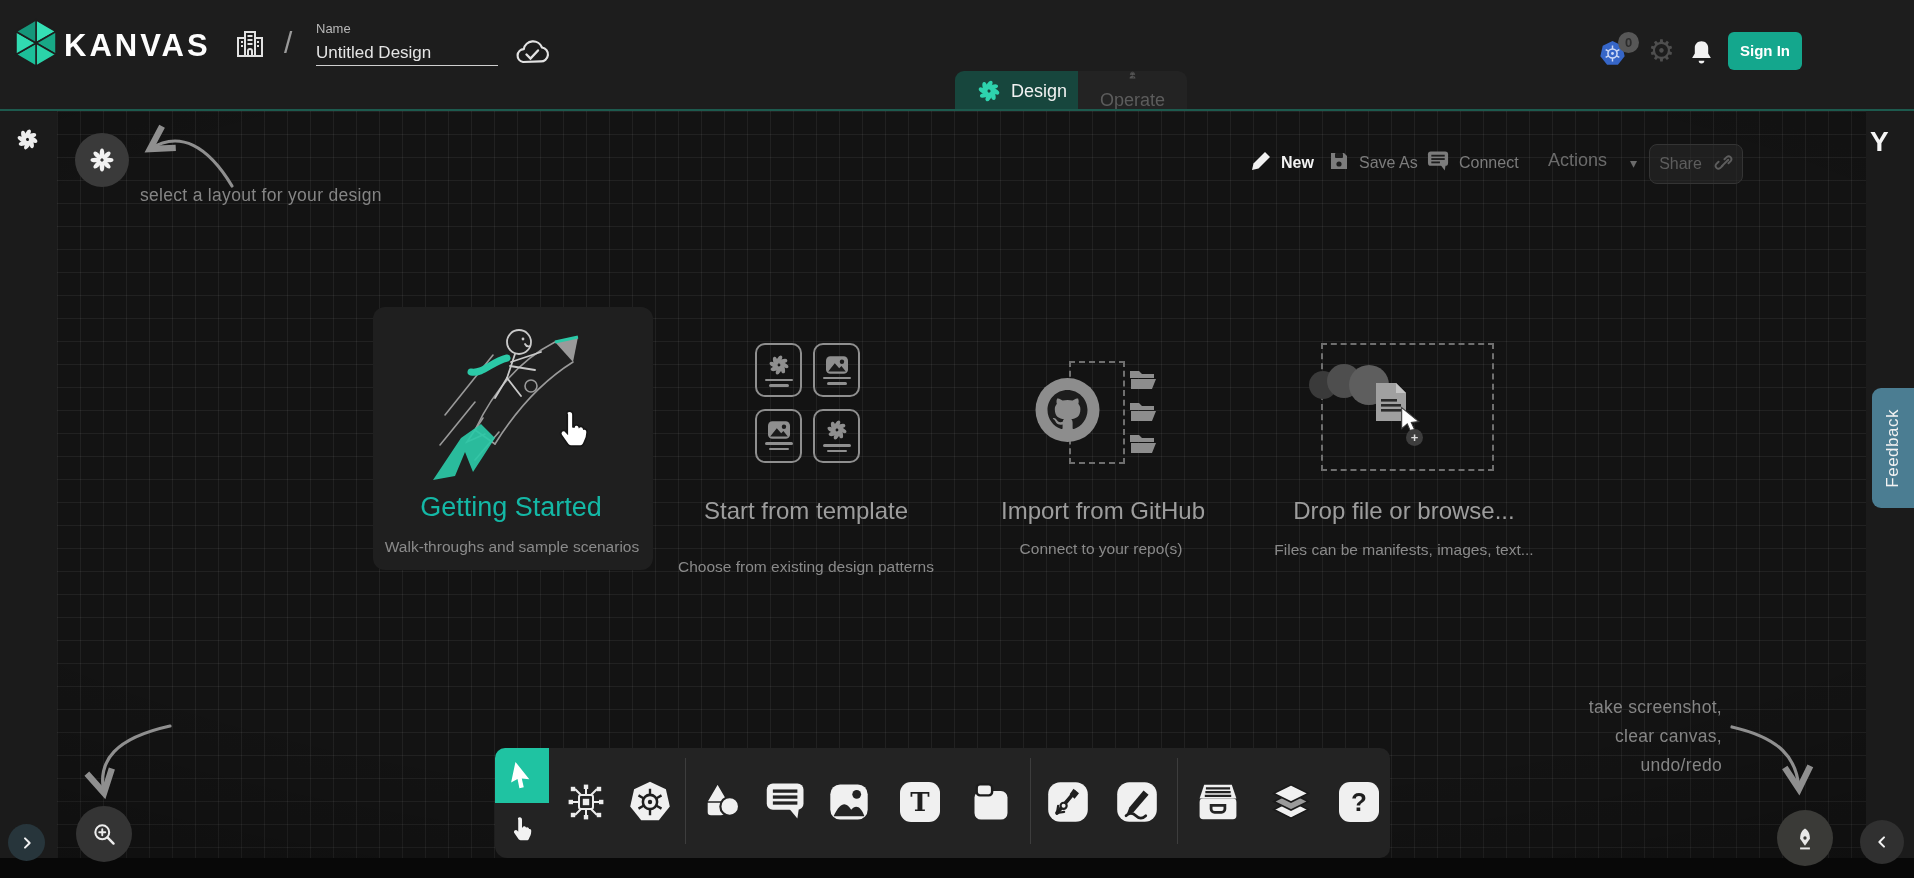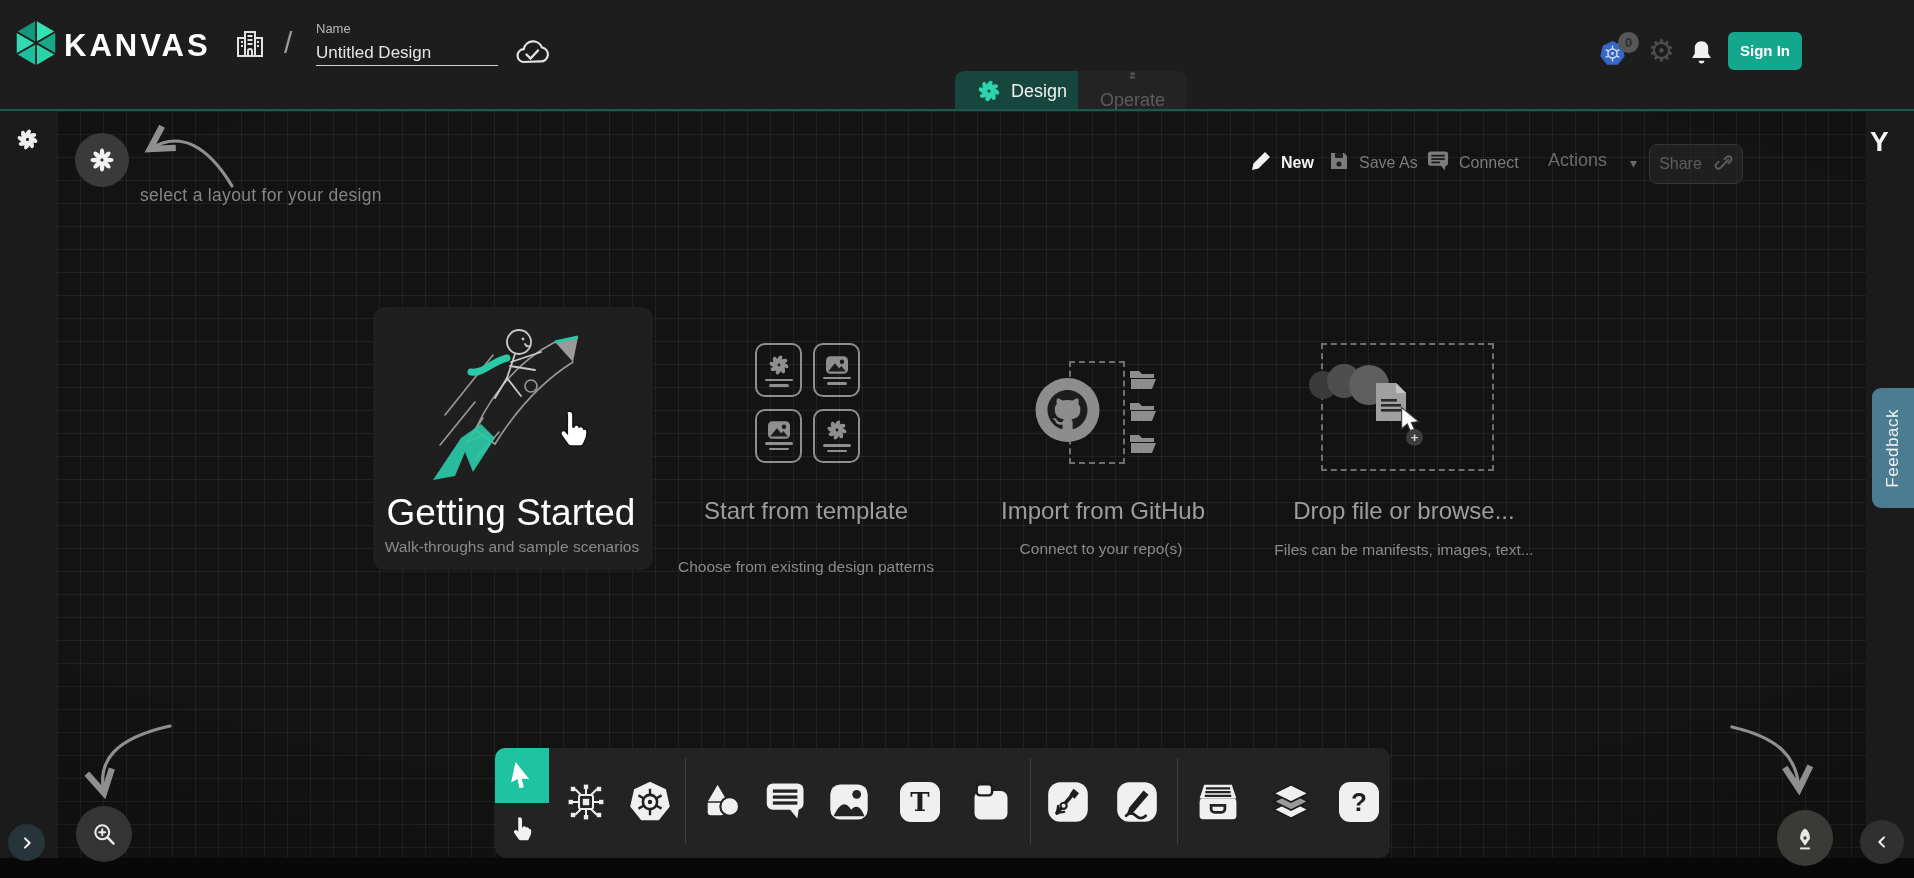--- a/index.html
+++ b/index.html
@@ -189,20 +189,25 @@
         <path d="M1,1 L8,5 L1,9" fill="none" stroke="#8f8f8f" stroke-width="2"></path>
       </marker>
     </defs>
     <g fill="none" stroke="#8f8f8f" stroke-width="3.2" stroke-linecap="round">
       <path d="M232 186 C 208 146, 180 130, 150 149" marker-end="url(#ah)"></path>
       <path d="M170 726 C 116 738, 97 760, 104 793" marker-end="url(#ah)"></path>
       <path d="M1732 727 C 1780 738, 1797 758, 1799 789" marker-end="url(#ah)"></path>
     </g>
   </svg>
   <div class="abs anno" style="left:140px;top:185px">select a layout for your design</div>
+  <div class="abs anno" style="left:1500px;top:693px;width:222px;text-align:right;line-height:29px">
+    <div>take screenshot,</div>
+    <div>clear canvas,</div>
+    <div>undo/redo</div>
+  </div>
 
   <div class="abs ctb-item" style="left:1250px;top:150px;color:#f2f2f2;font-weight:bold">
     <svg width="22" height="22" viewBox="0 0 22 22">
       <path d="M15 2 l5 5 L8.5 18.5 l-6.5 1.5 1.5-6.5 z" fill="#f2f2f2"></path>
     </svg>
     <span>New</span>
   </div>
   <div class="abs ctb-item ctb-gray" style="left:1328px;top:150px">
     <svg width="22" height="22" viewBox="0 0 22 22">
       <path d="M3 3 h13 l3 3 v13 h-16 z" fill="#7c7c7c"></path>
@@ -259,21 +264,21 @@
       <path d="M92 58 L106 76"></path>
         <path d="M92 58 L80 78"></path>
       <path d="M110 24 a4 4 0 0 0 5 2"></path>
     </g>
     <circle cx="108" cy="19" r="1.4" fill="#c9c9c9"></circle>
     <path d="M92 38 C 76 42, 68 54, 56 52" fill="none" stroke="#2bc9a7" stroke-width="7" stroke-linecap="round"></path>
   </svg>
   <svg class="abs" style="left:552px;top:406px" width="42" height="52" viewBox="0 0 24 28">
     <path d="M10 2 c1.3 0 2 .9 2 2.1 V11 l.5.1 c.2-.8.9-1.3 1.7-1.2 .7.1 1.2.5 1.4 1.2 .6-.5 1.5-.4 2 .1 .3.3.5.7.6 1.1 .8-.2 1.6.3 1.8 1.1 l.1.7 c0 3.6-1.4 5.2-2.1 6.8 -.3.7-1 1.1-1.7 1.1 h-5.6 c-.7 0-1.4-.4-1.8-1 l-3.6-5.2 c-.5-.7-.4-1.7.2-2.3 .7-.6 1.7-.6 2.3.1 l.9 1 V4.1 C8 2.9 8.7 2 10 2 z" fill="#fff" stroke="#161616" stroke-width="1"></path>
   </svg>
-  <div class="abs card-title" style="left:511px;top:492px;transform:translateX(-50%);font-size:37px;color:#ffffff">Getting Started</div>
+  <div class="abs card-title" style="left:511px;top:492px;transform:translateX(-50%);font-size:27px;color:#14b8a6">Getting Started</div>
   <div class="abs card-sub" style="left:512px;top:538px;transform:translateX(-50%)">Walk-throughs and sample scenarios</div>
 
   <div class="abs" style="left:755px;top:343px;width:105px;height:120px;display:flex;flex-wrap:wrap;gap:11px">
     <div class="tmpl-tile">
       <svg width="22" height="22" viewBox="-11.5 -11.5 23 23" style="color:#8f8f8f">
           <use href="#pinwheel"></use>
         </svg>
       <div class="tmpl-line" style="width:28px"></div>
       <div class="tmpl-line" style="width:20px"></div>
     </div>

